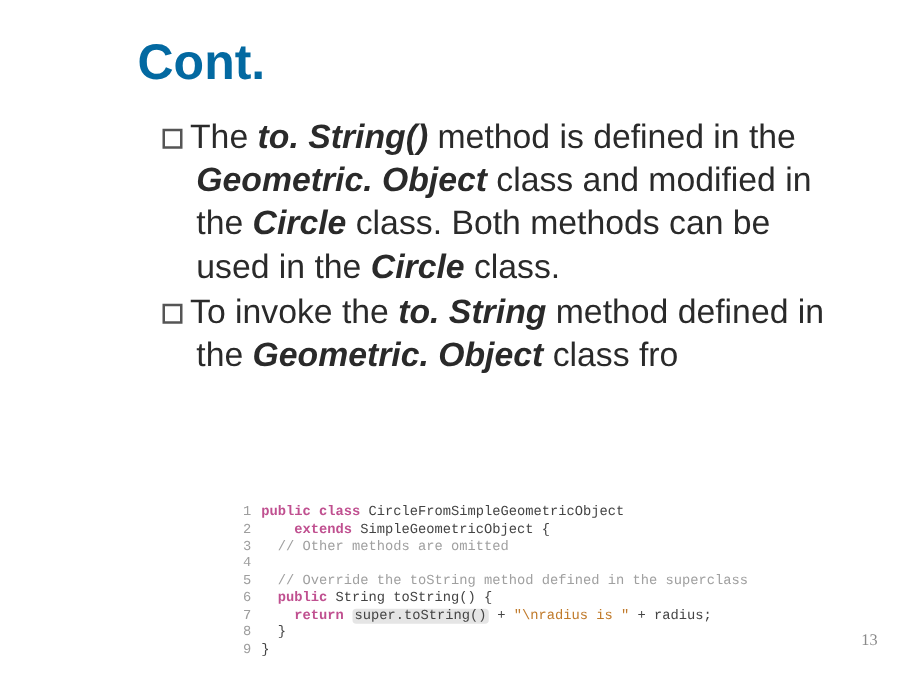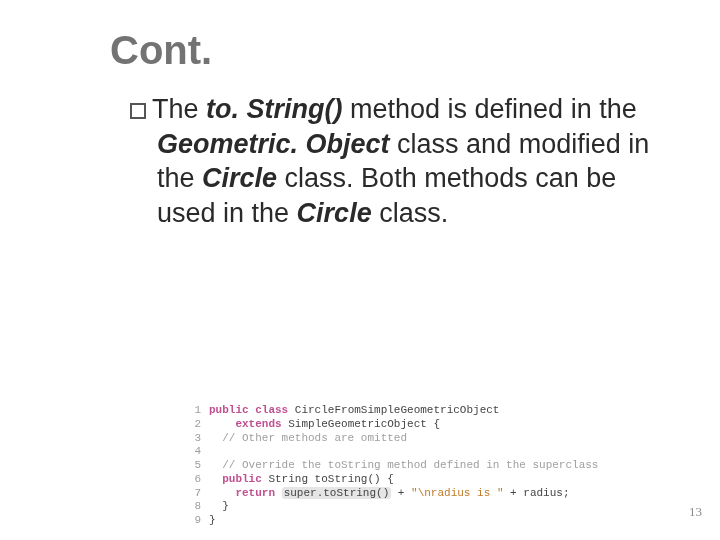--- a/index.html
+++ b/index.html
@@ -15,21 +15,21 @@
     width: 720px; height: 540px;
     background: #ffffff;
     box-shadow: 0 2px 6px rgba(0,0,0,0.2);
   }
   .title {
     position: absolute;
     left: 110px;
     top: 28px;
     font-size: 40px;
     font-weight: bold;
-    color: #737373;
+    color: #0369a1;
     letter-spacing: 0px;
   }
   .content {
     position: absolute;
     left: 130px;
     top: 92px;
     width: 540px;
     font-size: 27px;
     line-height: 1.28;
     color: #2a2a2a;
@@ -96,20 +96,23 @@
 <body>
 
 <div class="slide">
 
   <div class="title">Cont.</div>
 
   <div class="content">
     <div class="bullet">
       <span class="checkbox"></span><span>The </span><span class="bold">to. String()</span><span> method is defined in the </span><span class="bold">Geometric. Object</span><span> class and modified in the </span><span class="bold">Circle</span><span> class. Both methods can be used in the </span><span class="bold">Circle</span><span> class.</span>
     </div>
+    <div class="bullet">
+      <span class="checkbox"></span><span>To invoke the </span><span class="bold">to. String</span><span> method defined in the </span><span class="bold">Geometric. Object</span><span> class fro</span>
+    </div>
   </div>
 
   <div class="code-img">
     <div class="code-line"><span class="ln">1</span><span class="kw">public class</span><span> CircleFromSimpleGeometricObject</span></div>
     <div class="code-line"><span class="ln">2</span>    <span class="kw">extends</span><span> SimpleGeometricObject {</span></div>
     <div class="code-line"><span class="ln">3</span>  <span class="cm">// Other methods are omitted</span></div>
     <div class="code-line"><span class="ln">4</span></div>
     <div class="code-line"><span class="ln">5</span>  <span class="cm">// Override the toString method defined in the superclass</span></div>
     <div class="code-line"><span class="ln">6</span>  <span class="kw">public</span><span> String toString() {</span></div>
     <div class="code-line"><span class="ln">7</span>    <span class="kw">return</span> <span class="call-hl">super.toString()</span><span> + </span><span class="str">"\nradius is "</span><span> + radius;</span></div>

